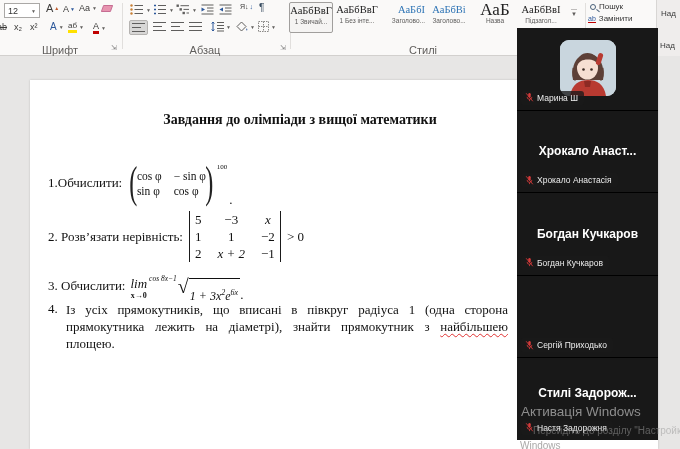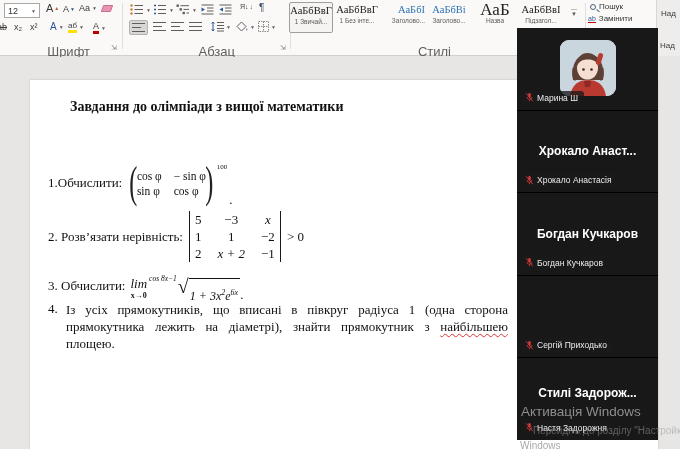--- a/index.html
+++ b/index.html
@@ -3,21 +3,21 @@
 <meta charset="utf-8">
 <style>
   * { margin:0; padding:0; box-sizing:border-box; }
   html,body { width:680px; height:449px; }
   body { font-family:"Liberation Sans",sans-serif; }
   #root { position:relative; width:680px; height:449px; background:#e7e6e5; overflow:hidden; }
 
   
   #ribbon { position:absolute; left:0; top:0; width:680px; height:56px; background:#faf9f8; border-bottom:1px solid #d2d0ce; }
   .vdiv { position:absolute; top:3px; height:46px; width:1px; background:#e1dfdd; }
-  .grp-label { position:absolute; top:44px; font-size:13px; color:#605e5c; text-align:right; }
+  .grp-label { position:absolute; top:44px; font-size:11px; color:#605e5c; text-align:center; }
   .launcher { position:absolute; top:44px; font-size:7px; color:#7a7a7a; }
   .rbtn { position:absolute; display:flex; align-items:center; gap:1px; color:#3b3a39; cursor:default; }
   .drop { font-size:5px; color:#605e5c; margin-left:1px; }
   .sizebox { position:absolute; left:4px; top:3px; width:36px; height:15px; border:1px solid #aaa8a6; background:#fff; font-size:9px; color:#333; display:flex; align-items:center; padding:0 3px; justify-content:space-between; }
   .ul-yellow { border-bottom:3px solid #ffe100; }
   .ul-red { border-bottom:3px solid #c00000; }
   .stripe { width:13px; height:9px; background:repeating-linear-gradient(to bottom,#5f5e5d 0 1px,transparent 1px 4px); }
   .stripe.short { background:
     linear-gradient(#5f5e5d,#5f5e5d) 0 0/13px 1px no-repeat,
     linear-gradient(#5f5e5d,#5f5e5d) 0 4px/9px 1px no-repeat,
@@ -39,21 +39,21 @@
   .mag::after { content:""; position:absolute; left:4.5px; top:5px; width:3.5px; height:1.2px; background:#49617a; transform:rotate(40deg); }
   .abrep { font-size:7px; color:#2b579a; border-bottom:1px solid #c00000; line-height:7px; }
 
   .rightstrip { position:absolute; left:656px; top:0; width:24px; height:56px; background:#efedec; border-left:1px solid #d8d6d4; }
   .navlbl { position:absolute; font-size:8px; color:#3b3b3b; }
 
   
   #docarea { position:absolute; left:0; top:57px; width:680px; height:392px; background:#e7e6e5; }
   #page { position:absolute; left:30px; top:23px; width:628px; height:369px; background:#fff; box-shadow:0 0 2px rgba(0,0,0,.18); }
   .ser { font-family:"Liberation Serif",serif; color:#111; }
-  #doc-title { position:absolute; left:70px; top:99px; width:460px; font-weight:bold; font-size:14px; }
+  #doc-title { position:absolute; left:70px; top:112px; width:460px; text-align:center; font-weight:bold; font-size:14px; }
   .prob { position:absolute; display:flex; align-items:center; font-size:13px; }
   #p1 { left:48px; top:158px; height:50px; }
   .paren { font-size:44px; font-weight:100; line-height:44px; transform:scaleX(.55); color:#222; }
   .mtx { display:grid; grid-template-columns:auto auto; column-gap:12px; row-gap:3px; font-size:11.5px; text-align:left; margin:0 -4px; }
   .mexp { font-size:7px; align-self:flex-start; margin-top:5px; }
   #p2 { left:48px; top:211px; }
   .det { display:grid; grid-template-columns:auto auto auto; column-gap:16px; border-left:1.6px solid #1a1a1a; border-right:1.6px solid #1a1a1a; padding:0 5px; margin-left:6px; line-height:17px; text-align:center; }
   .it { font-style:italic; }
   .gt { margin-left:6px; }
   #p3 { left:48px; top:278px; align-items:flex-start; }

